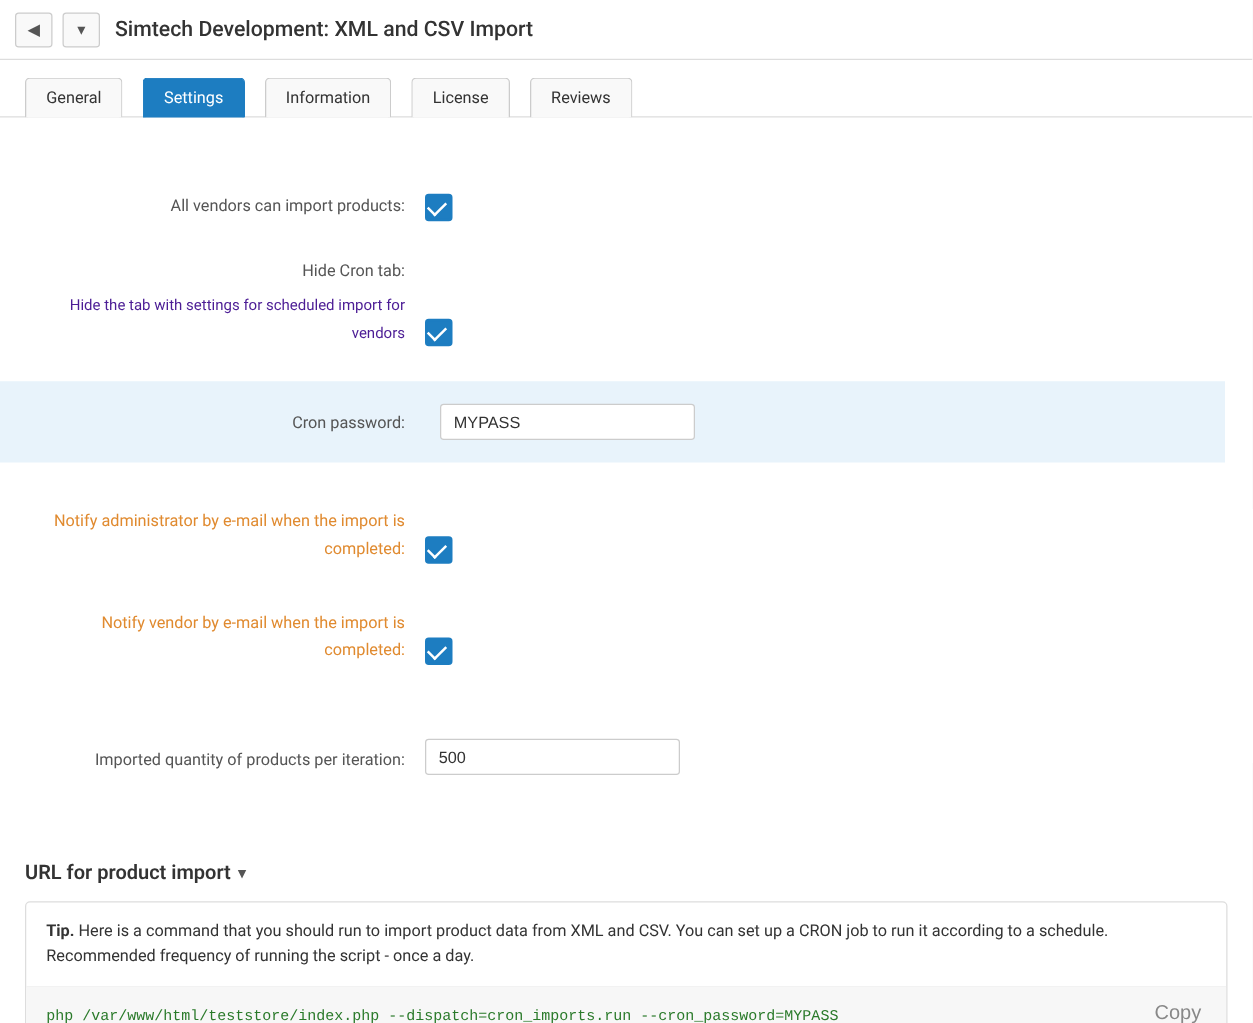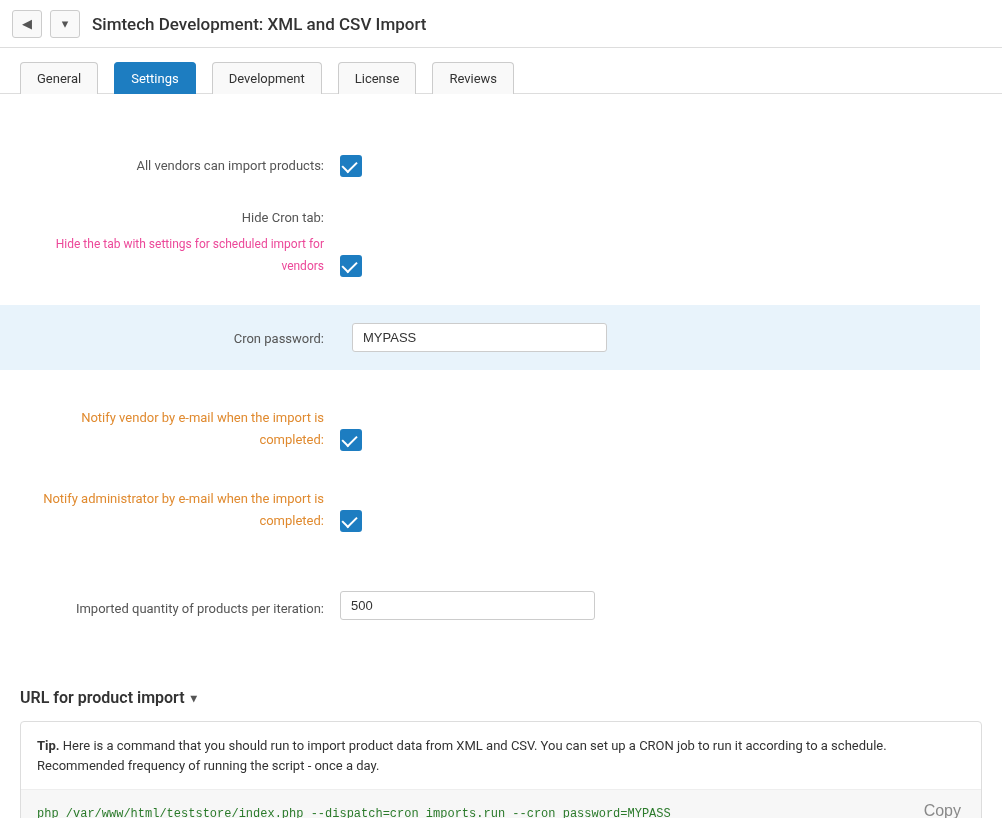--- a/index.html
+++ b/index.html
@@ -92,21 +92,21 @@
       font-size: 13px;
       color: #555;
       line-height: 22px;
       padding-top: 2px;
     }
     .form-label.orange {
       color: #e08a2f;
     }
     .form-label-sub {
       font-size: 12px;
-      color: #ec4899;
+      color: #4c1d95;
       text-align: right;
       margin-top: 4px;
     }
     .form-control-wrap {
       flex: 1;
       display: flex;
       flex-direction: column;
       margin-top: 31px;
     }
 
@@ -133,21 +133,21 @@
       display: block;
     }
 
     
     .text-input {
       border: 1px solid #ccc;
       border-radius: 3px;
       padding: 6px 10px;
       font-size: 13px;
       color: #333;
-      width: 255px;
+      width: 204px;
       outline: none;
     }
 
     
     .highlighted-row {
       background: #e8f3fb;
       margin: 0 -40px;
       padding: 18px 40px;
       display: flex;
       align-items: center;
@@ -229,21 +229,21 @@
 <div class="main-content">
 
   <div class="tabs-bar">
     <div class="tab">
       <span>General</span>
     </div>
     <div class="tab active">
       <span>Settings</span>
     </div>
     <div class="tab">
-      <span>Development</span>
+      <span>Information</span>
     </div>
     <div class="tab">
       <span>License</span>
     </div>
     <div class="tab">
       <span>Reviews</span>
     </div>
   </div>
 
   <div class="settings-body">
@@ -264,28 +264,28 @@
         <div class="checkbox-custom"></div>
       </div>
     </div>
 
     <div class="highlighted-row">
       <div class="form-label" style="flex:0 0 300px;">Cron password:</div>
       <input class="text-input" type="text" value="MYPASS" style="">
     </div>
 
     <div class="form-row">
+      <div class="form-label orange">Notify administrator by e-mail when the import is completed:</div>
+      <div class="form-control-wrap">
+        <div class="checkbox-custom"></div>
+      </div>
+    </div>
+
+    <div class="form-row">
       <div class="form-label orange">Notify vendor by e-mail when the import is completed:</div>
-      <div class="form-control-wrap">
-        <div class="checkbox-custom"></div>
-      </div>
-    </div>
-
-    <div class="form-row">
-      <div class="form-label orange">Notify administrator by e-mail when the import is completed:</div>
       <div class="form-control-wrap">
         <div class="checkbox-custom"></div>
       </div>
     </div>
 
     <div class="form-row">
       <div class="form-label">Imported quantity of products per iteration:</div>
       <div class="form-control-wrap">
         <input class="text-input" type="text" value="500" style="">
       </div>

